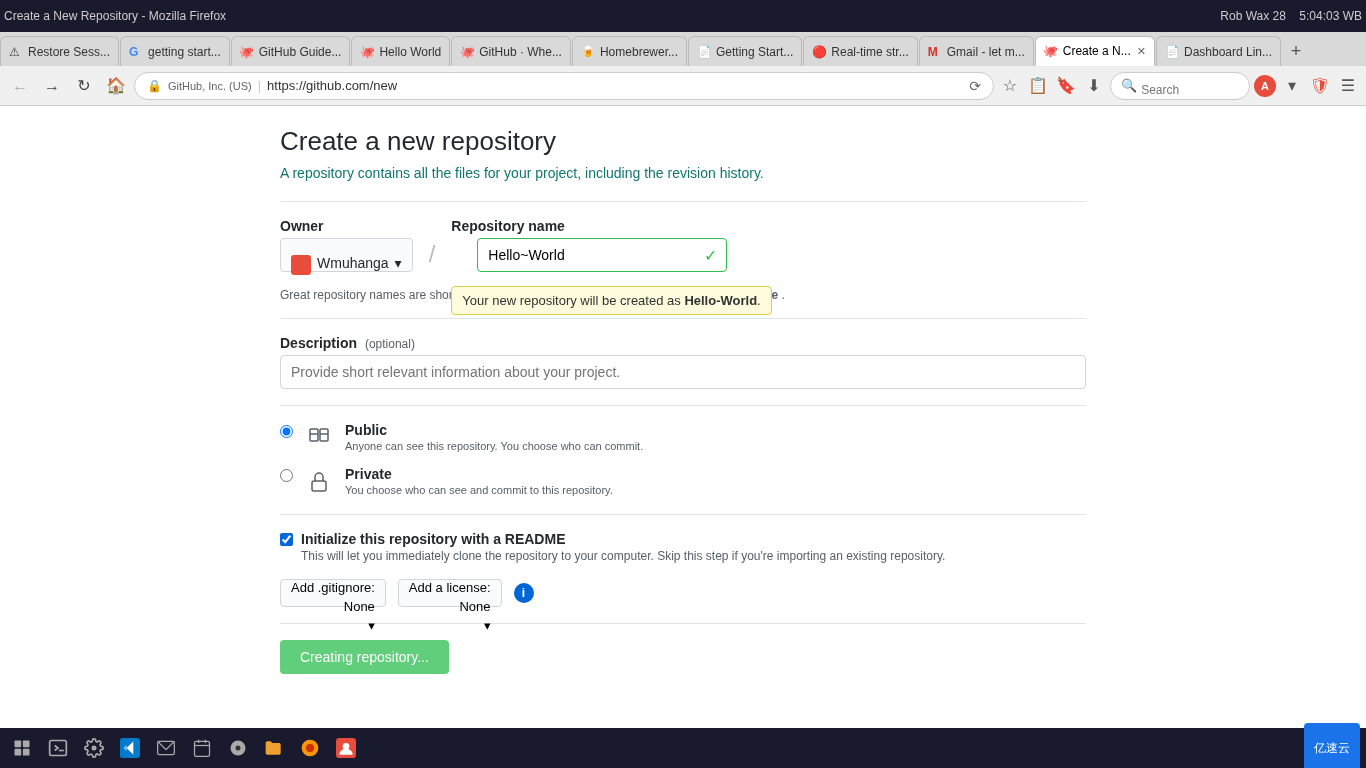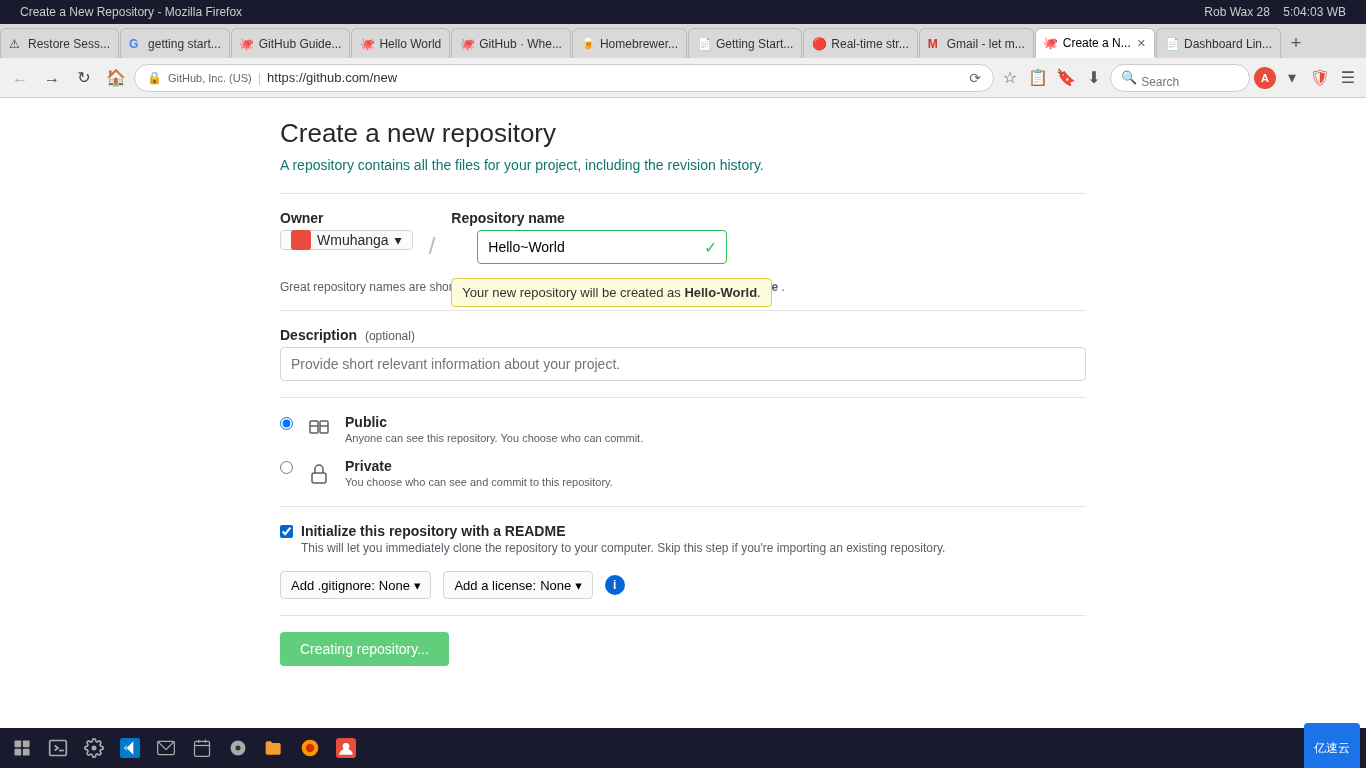--- a/index.html
+++ b/index.html
@@ -3,24 +3,24 @@
   <meta charset="utf-8">
   <style>
     * { box-sizing: border-box; margin: 0; padding: 0; }
     body { font-family: -apple-system, BlinkMacSystemFont, "Segoe UI", Helvetica, Arial, sans-serif; font-size: 14px; background: #f6f8fa; color: #24292e; }
 
     
     .title-bar {
       background: #1a1a2e;
       color: #ccc;
       font-size: 12px;
-      padding: 3px 20px;
-      display: flex;
-      align-items: center;
-      height: 24px;
+      padding: 3px 4px;
+      display: flex;
+      align-items: center;
+      height: 32px;
     }
 
     
     .title-bar-right {
       margin-left: auto;
       color: #ccc;
     }
 
     
     .tab-bar {
@@ -194,24 +194,24 @@
     }
     .form-label-optional {
       font-weight: 400;
       color: #586069;
       font-size: 12px;
       margin-left: 4px;
     }
 
     .owner-select {
       display: flex;
-      align-items: center;
+      align-items: flex-start;
       gap: 6px;
       height: 20px;
-      padding: 0 10px;
+      padding: 16px 10px;
       border: 1px solid #d1d5da;
       border-radius: 4px;
       background: #fafbfc;
       cursor: pointer;
       font-size: 14px;
     }
     .owner-avatar {
       width: 20px;
       height: 20px;
       border-radius: 3px;
@@ -338,22 +338,23 @@
     }
     .dropdown-btn {
       height: 28px;
       padding: 0 10px;
       border: 1px solid #d1d5da;
       border-radius: 4px;
       background: #fafbfc;
       font-size: 13px;
       cursor: pointer;
       display: flex;
-      align-items: center;
+      align-items: flex-end;
       gap: 4px;
+      flex-direction: column;
     }
     .info-icon {
       width: 20px;
       height: 20px;
       border-radius: 50%;
       background: #0366d6;
       color: #fff;
       display: flex;
       align-items: center;
       justify-content: center;

